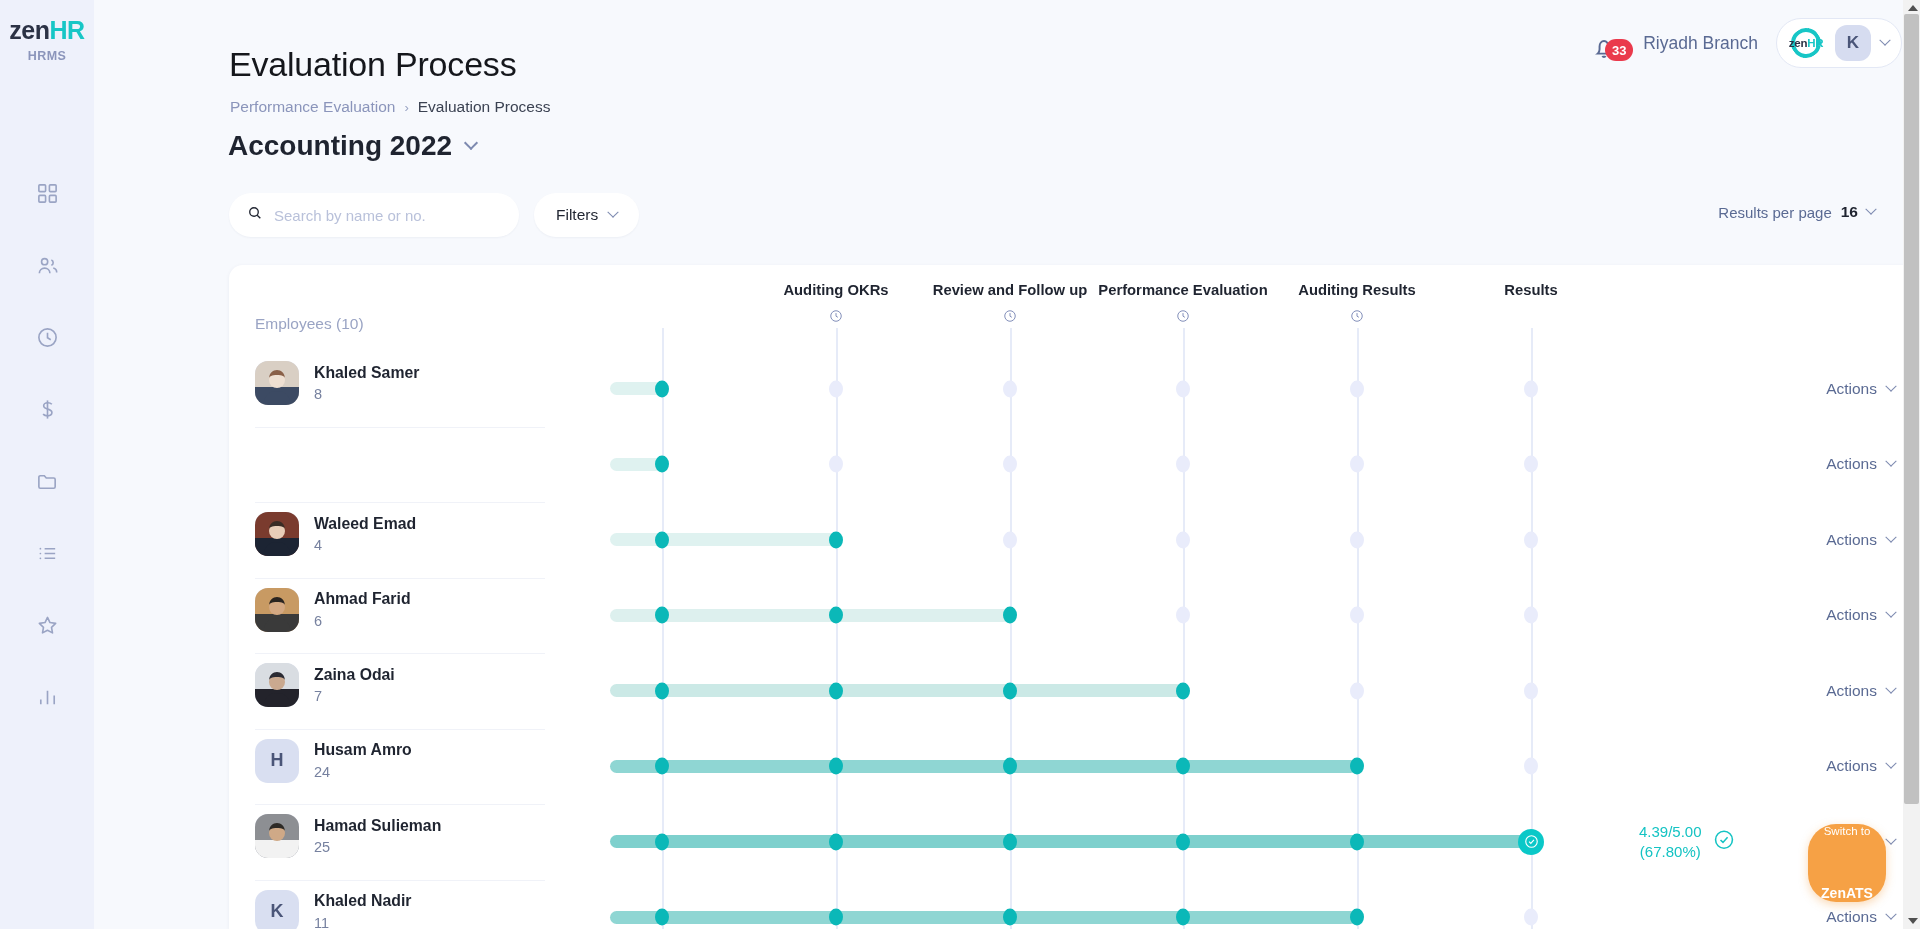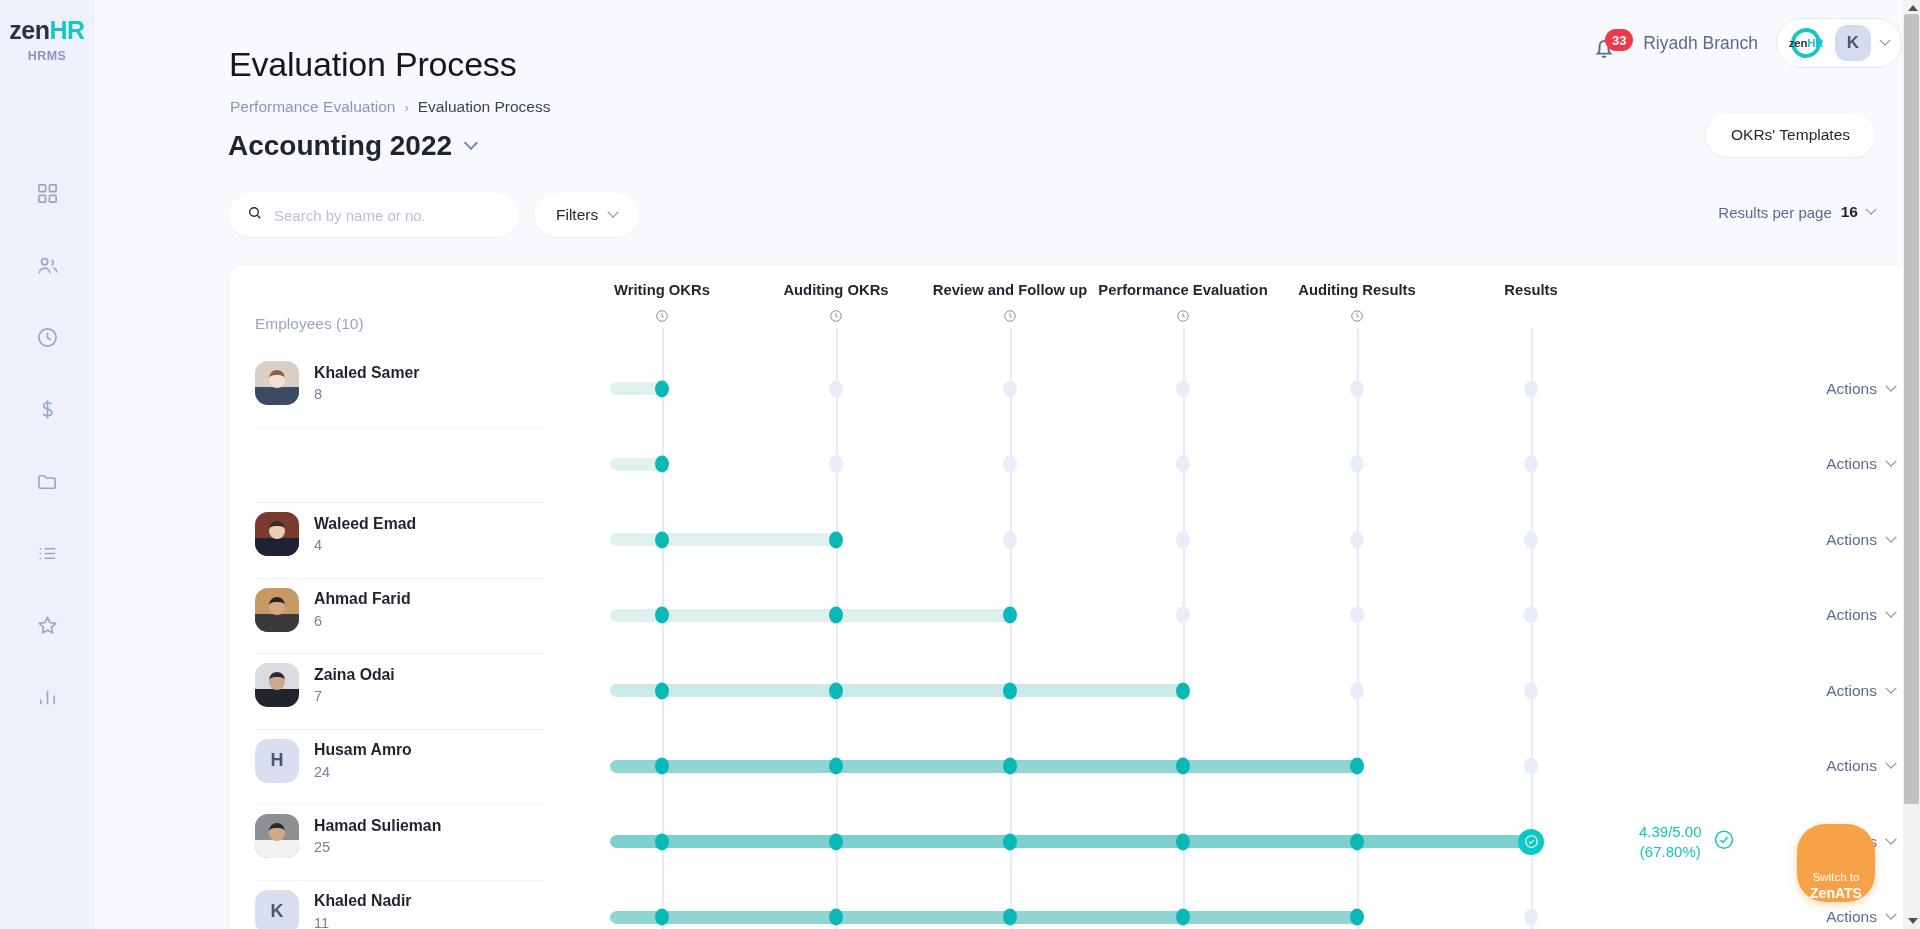--- a/index.html
+++ b/index.html
@@ -31,21 +31,21 @@
   .rail-item svg { width: 23px; height: 23px; stroke: #9aa4c4; fill: none; stroke-width: 1.7; }
 
   
   .page { position: absolute; left: 94px; top: 0; width: 1826px; height: 929px; background: #f7f9fd; }
 
   
   .topbar { position: absolute; right: 18px; top: 18px; display: flex; align-items: center; gap: 18px; }
   .bell-wrap { position: relative; width: 34px; height: 40px; cursor: pointer; }
   .bell-wrap svg { width: 26px; height: 26px; stroke: #5a6a93; fill: none; stroke-width: 1.8; position: absolute; left: 0; top: 12px; }
   .badge {
-    position: absolute; left: 14px; top: 6px;
+    position: absolute; left: 14px; top: 16px;
     background: #ea3a4c; color: #fff; font-size: 13px; font-weight: 700;
     border-radius: 11px; min-width: 28px; height: 22px;
     display: flex; align-items: center; justify-content: center; padding: 0 5px;
   }
   .branch { font-size: 17.5px; color: #5a6a93; white-space: nowrap; cursor: pointer; }
   .accountbox {
     display: flex; align-items: center; gap: 10px;
     border: 1px solid #e3e8f5; border-radius: 28px; background: #fff;
     padding: 6px 12px 6px 10px; cursor: pointer;
   }
@@ -180,23 +180,23 @@
   
   .page-sb-track { position: absolute; right: 0; top: 0; width: 17px; height: 929px; background: #f2f2f2; }
   .page-sb-thumb { position: absolute; right: 1px; top: 14px; width: 15px; height: 790px; background: #c1c1c1; border-radius: 2px; }
   .page-sb-arrow { position: absolute; right: 2px; width: 0; height: 0;
     border-left: 5px solid transparent; border-right: 5px solid transparent; }
   .sb-up { top: 5px; border-bottom: 6px solid #505050; }
   .sb-down { bottom: 5px; border-top: 6px solid #505050; }
 
   
   .zenats {
-    position: absolute; right: 45px; bottom: 27px; width: 78px; height: 78px;
+    position: absolute; right: 34px; bottom: 27px; width: 78px; height: 78px;
     background: #f6a145; border-radius: 28px; color: #fff;
-    display: flex; flex-direction: column; align-items: center; justify-content: flex-end;
+    display: flex; flex-direction: column; align-items: center; justify-content: space-between;
     cursor: pointer; box-shadow: 0 3px 10px rgba(240,150,50,.35); line-height: 1.25;
   }
   .zenats .l1 { font-size: 11.5px; }
   .zenats .l2 { font-size: 14px; font-weight: 700; }
 </style>
 </head>
 <body>
 
 <div id="app">
 
@@ -286,21 +286,20 @@
     <div class="h1">Evaluation Process</div>
     <div class="crumb">
       <a>Performance Evaluation</a>
       <span class="sep">›</span>
       <span class="cur">Evaluation Process</span>
     </div>
     <div class="h2row">
       <span class="h2">Accounting 2022</span>
       <span class="caret"></span>
     </div>
-    <button class="tpl-btn">OKRs' Templates</button>
 
     <div class="searchbox">
       <span><svg viewBox="0 0 24 24">
             <circle cx="10.5" cy="10.5" r="6.4"></circle>
             <path d="M15.3 15.3L20 20"></path>
           </svg></span>
       <input type="text" placeholder="Search by name or no." style="">
     </div>
     <div class="filters">
       <span>Filters</span>
@@ -308,29 +307,20 @@
     </div>
     <div class="perpage">
       <span>Results per page</span>
       <span class="num">16</span>
       <span class="chev sm"></span>
     </div>
 
     <div class="card">
       <div class="card-inner">
         <div class="colheads" id="colheads">
-            <div class="colhead" style="left: 433px;">
-              <div class="lbl">Writing OKRs</div>
-              <div class="clock">
-                <svg viewBox="0 0 24 24">
-                  <circle cx="12" cy="12" r="9"></circle>
-                  <path d="M12 7v5.3l3.2 1.9"></path>
-                </svg>
-              </div>
-            </div>
             <div class="colhead" style="left: 781px;">
               <div class="lbl">Review and Follow up</div>
               <div class="clock">
                 <svg viewBox="0 0 24 24">
                   <circle cx="12" cy="12" r="9"></circle>
                   <path d="M12 7v5.3l3.2 1.9"></path>
                 </svg>
               </div>
             </div>
             <div class="colhead" style="left: 607px;">

